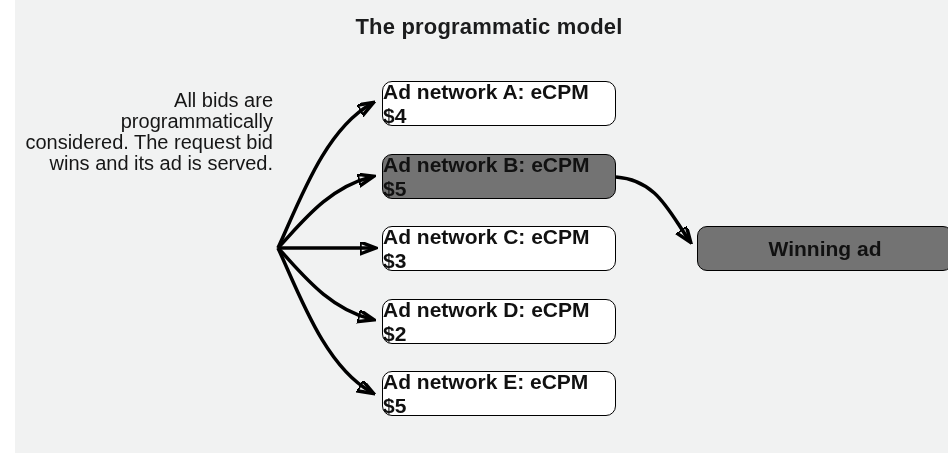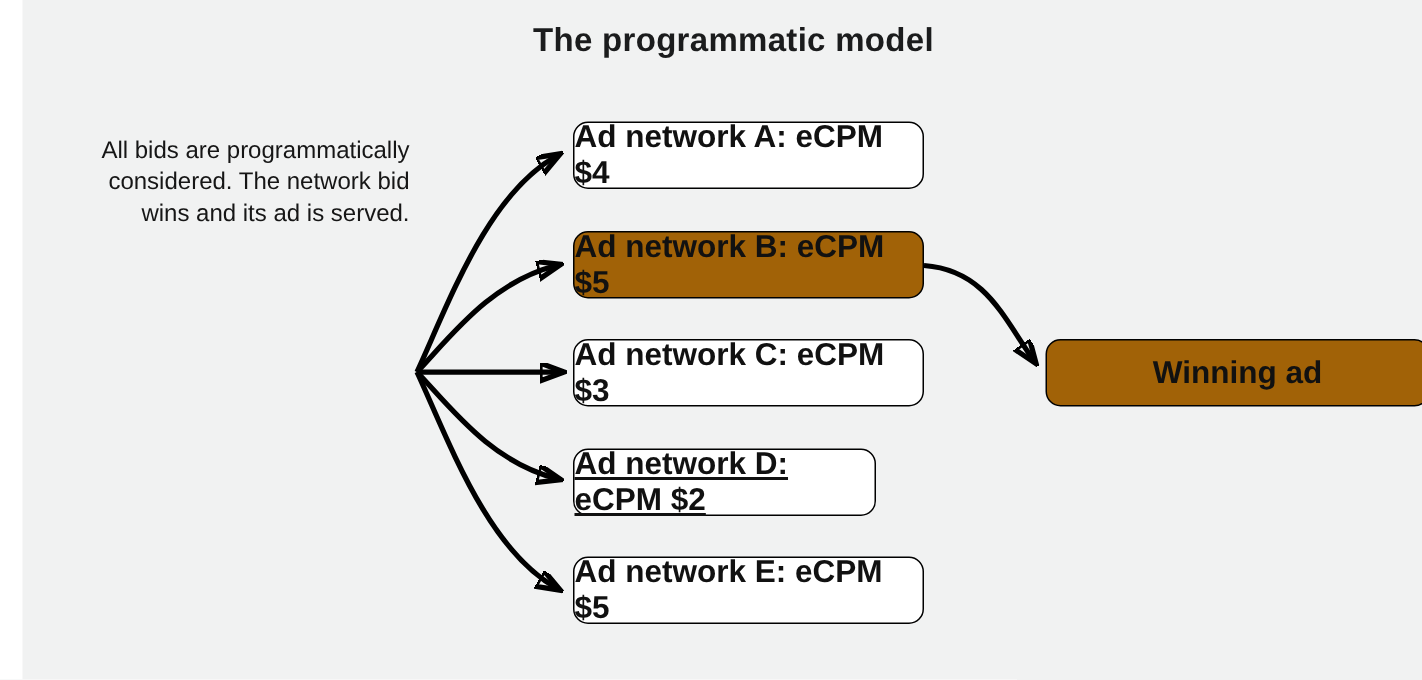--- a/index.html
+++ b/index.html
@@ -26,21 +26,21 @@
     font-weight: 700;
     color: #1b1c1d;
     letter-spacing: 0.2px;
   }
   .annotation {
     position: absolute;
     top: 90px;
     left: 10px;
     width: 248px;
     text-align: right;
-    font-size: 16px;
+    font-size: 20px;
     line-height: 21px;
     color: #161616;
   }
   .arrows {
     position: absolute;
     top: 0;
     left: 0;
     width: 948px;
     height: 453px;
   }
@@ -57,39 +57,39 @@
     background: #ffffff;
     border: 1.8px solid #000000;
     border-radius: 10px;
     display: flex;
     align-items: center;
     justify-content: center;
     font-size: 21px;
     font-weight: 700;
     color: #111111;
   }
-  .node.highlight { background: #a16207; }
+  .node.highlight { background: #737373; }
   .n-request { left: 30px;  top: 226px; width: 233px; }
   .n-a       { left: 367px; top: 81px;  width: 234px; }
   .n-b       { left: 367px; top: 154px; width: 234px; }
   .n-c       { left: 367px; top: 226px; width: 234px; }
-  .n-d       { left: 367px; top: 299px; width: 202px; text-decoration: underline; }
+  .n-d       { left: 367px; top: 299px; width: 234px; }
   .n-e       { left: 367px; top: 371px; width: 234px; }
   .n-win     { left: 682px; top: 226px; width: 256px; }
 </style>
 </head>
 <body>
 
 <div class="canvas">
 
   <h1 class="title">The programmatic model</h1>
 
   <div class="annotation">
     <div>All bids are programmatically</div>
-    <div>considered. The network bid</div>
+    <div>considered. The request bid</div>
     <div>wins and its ad is served.</div>
   </div>
 
   <svg class="arrows" viewBox="0 0 948 453">
     <defs>
       <marker id="ah" markerUnits="userSpaceOnUse" markerWidth="18" markerHeight="14" refX="13" refY="6" orient="auto">
         <path d="M0,0 L16,6 L0,12 Z" fill="#000000" stroke="none"></path>
       </marker>
     </defs>
     <path d="M263,248 C285,200 310,130 356,104" marker-end="url(#ah)"></path>

